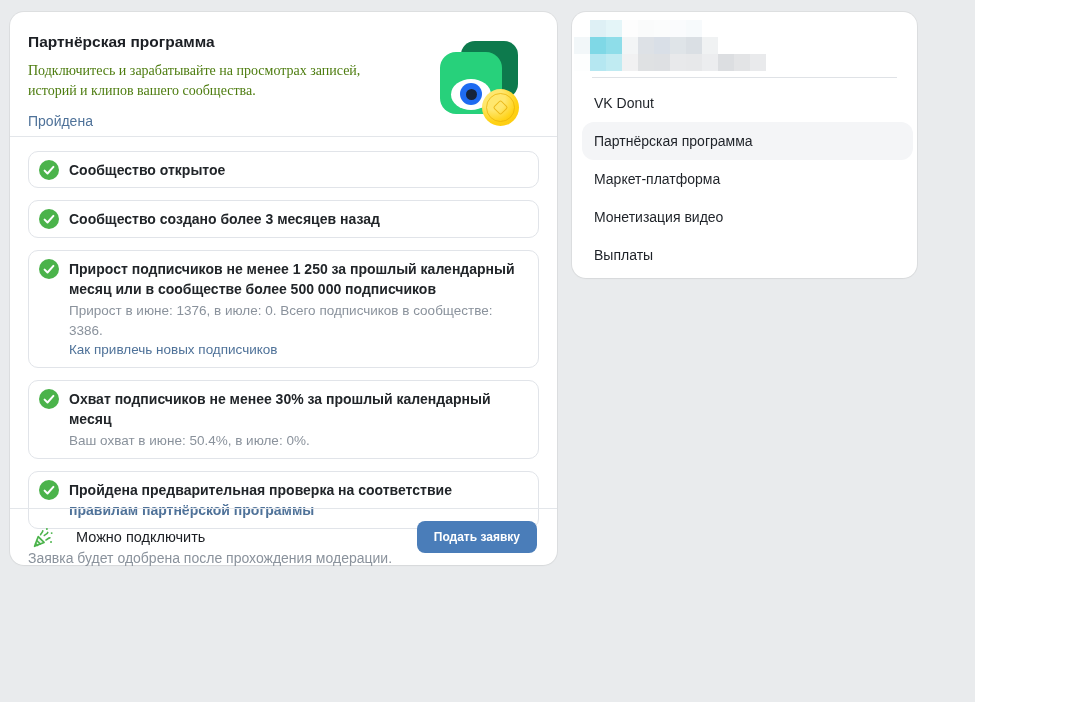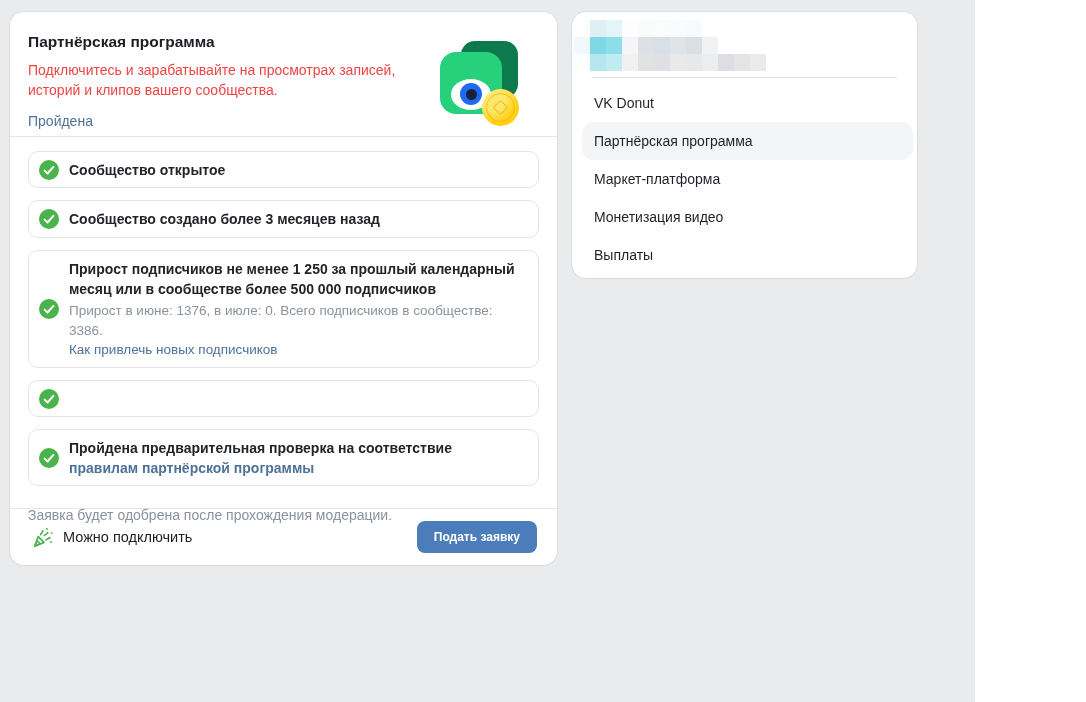--- a/index.html
+++ b/index.html
@@ -12,60 +12,60 @@
     position:absolute; background:#ffffff; border-radius:14px;
     box-shadow:0 0 0 1px rgba(0,0,0,0.05), 0 1px 2px rgba(0,0,0,0.03);
   }
   
   .main-card{ left:10px; top:12px; width:547px; height:553px; }
   .mc-header{
     position:relative; box-sizing:border-box; height:125px;
     padding:21px 24px 0 18px; border-bottom:1px solid #e3e6ea;
   }
   .mc-title{ margin:0 0 10px; font-size:15.5px; font-weight:bold; color:#1c1f24; }
-  .mc-desc{ margin:4px 0 11px; max-width:372px; font-size:14px; line-height:1.42; color:#ef4444; }
+  .mc-desc{ margin:4px 0 11px; max-width:372px; font-size:14px; line-height:1.42; color:#4d7c0f;font-family:Liberation Serif, serif; }
   .mc-more{ font-size:14px; color:var(--link); text-decoration:none; cursor:pointer; }
   
   .app-icon{ position:absolute; top:29px; right:39px; width:78px; height:86px; }
   .sq-back{ position:absolute; right:0; top:0; width:57px; height:57px; border-radius:14px; background:#0d7a4d; }
   .sq-front{ position:absolute; left:0; top:11px; width:62px; height:62px; border-radius:16px; background:#27d17b; }
   .eye{ position:absolute; left:11px; top:27px; width:40px; height:31px; border-radius:50%; background:#ffffff; }
   .iris{ position:absolute; left:20px; top:31px; width:22px; height:22px; border-radius:50%; background:#1e6bf1; }
   .pupil{ position:absolute; left:26px; top:37px; width:11px; height:11px; border-radius:50%; background:#16243b; }
   .coin{
     position:absolute; left:42px; top:48px; width:37px; height:37px; border-radius:50%;
     background:radial-gradient(circle at 32% 28%, #ffe76e 0 30%, #ffd215 62%, #fcc70c 100%);
   }
   .coin::before{ content:""; position:absolute; inset:4px; border-radius:50%; border:1.5px solid rgba(232,176,10,0.75); }
   .coin::after{
     content:""; position:absolute; left:13px; top:13px; width:9px; height:9px;
     border:1.8px solid rgba(232,176,10,0.85); transform:rotate(45deg); border-radius:2px;
   }
   
   .checklist{ padding:14px 18px 0; }
   .req-row{
-    display:flex; gap:10px; align-items:center;
+    display:flex; gap:10px; align-items:flex-start;
     border:1px solid #e1e4e9; border-radius:10px; background:#ffffff;
     padding:6px 14px 7px 10px; margin-bottom:12px;
   }
   .check{ flex:0 0 auto; width:20px; height:20px; margin-top:2px; }
   .req-body{ min-width:0; }
   .req-title{ font-size:14px; font-weight:bold; color:#212529; line-height:1.45; padding-top:2px; }
   .req-sub{ font-size:13.5px; color:#8a929c; line-height:1.45; margin-top:2px; }
   .link{ color:var(--link); text-decoration:none; cursor:pointer; font-weight:normal; }
   .req-link{ display:inline-block; font-size:13.5px; line-height:1.45; }
   .inline-link{ font-weight:bold; }
   .note{ margin:21px 0 0; padding:0 18px; font-size:14px; color:#8a929c; }
   
   .mc-footer{
     position:absolute; left:0; right:0; bottom:0; height:57px; box-sizing:border-box;
     border-top:1px solid #e3e6ea; display:flex; align-items:center; padding:0 20px;
   }
   .party{ width:26px; height:26px; }
-  .status-text{ margin-left:7px; font-size:14.5px; color:#1b1e23; }
+  .status-text{ margin-left:20px; font-size:14.5px; color:#1b1e23; }
   .submit-btn{
     margin-left:auto; border:none; border-radius:8px; background:var(--accent);
     color:#ffffff; font-weight:bold; font-size:12px; padding:9px 17px;
     font-family:"Liberation Sans", sans-serif; cursor:pointer;
   }
   
   .side-card{ left:572px; top:12px; width:345px; height:266px; }
   .mosaic{
     position:absolute; left:2px; top:8px;
     display:grid; grid-template-columns:repeat(14,16px); grid-auto-rows:17px;
@@ -141,20 +141,24 @@
         </div>
       </div>
 
       <div class="req-row">
         <span class="check">
           <svg viewBox="0 0 20 20" width="20" height="20">
               <circle cx="10" cy="10" r="10" fill="#4bb34b"></circle>
               <path d="M5.6 10.6l2.9 2.9 5.9-6.6" fill="none" stroke="#fff" stroke-width="2" stroke-linecap="round" stroke-linejoin="round"></path>
             </svg>
         </span>
+        <div class="req-body">
+          <div class="req-title">Охват подписчиков не менее 30% за прошлый календарный месяц</div>
+          <div class="req-sub">Ваш охват в июне: 50.4%, в июле: 0%.</div>
+        </div>
       </div>
 
       <div class="req-row">
         <span class="check">
           <svg viewBox="0 0 20 20" width="20" height="20">
               <circle cx="10" cy="10" r="10" fill="#4bb34b"></circle>
               <path d="M5.6 10.6l2.9 2.9 5.9-6.6" fill="none" stroke="#fff" stroke-width="2" stroke-linecap="round" stroke-linejoin="round"></path>
             </svg>
         </span>
         <div class="req-body">

